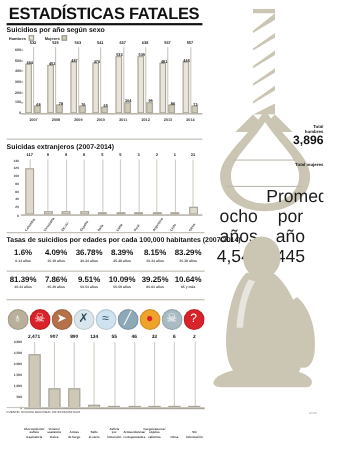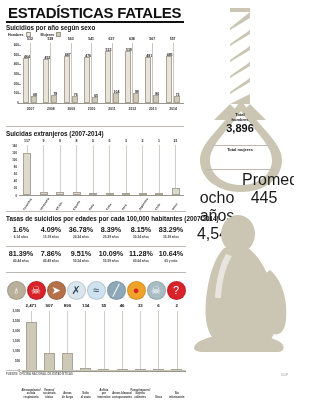--- a/index.html
+++ b/index.html
@@ -116,21 +116,21 @@
   }
   .c3 .mlabel {
     position:absolute; bottom:2px; width:24px; font-size:2.7px;
     font-weight:bold; color:#333; text-align:center; line-height:1.25;
   }
 
   
   .rpanel { position:absolute; left:186px; top:0; width:108px; height:412px; }
   .noose { position:absolute; left:0; top:8px; width:108px; height:112px; }
   .drop { position:absolute; left:8px; top:98px; width:94px; height:96px; }
-  .stat { position:absolute; text-align:center; width:100%; }
+  .stat { position:absolute; text-align:right; width:100%; }
   .stat .lbl { font-size:4px; font-weight:bold; color:#111; line-height:1.25; }
   .stat .val { font-size:11px; font-weight:bold; color:#111; line-height:1.15; }
   .hr-sm { position:absolute; height:0.6px; background:#bdb9ae; }
 
   .person { position:absolute; left:0; top:208px; width:108px; height:150px; }
 
   .source {
     position:absolute; left:6px; bottom:4px; font-size:2.7px;
     font-weight:bold; color:#666; letter-spacing:.1px;
   }
@@ -380,21 +380,21 @@
       </div>
       <div class="rate-cell">
         <div class="rate-val">9.51%</div>
         <div class="rate-age">50-54 años</div>
       </div>
       <div class="rate-cell">
         <div class="rate-val">10.09%</div>
         <div class="rate-age">55-59 años</div>
       </div>
       <div class="rate-cell">
-        <div class="rate-val">11.28%</div>
+        <div class="rate-val">39.25%</div>
         <div class="rate-age">60-64 años</div>
       </div>
       <div class="rate-cell">
         <div class="rate-val">10.64%</div>
         <div class="rate-age">65 y más</div>
       </div>
     </div>
   <div class="sec-rule" style="left:6px; top:272px; width:180px;"></div>
 
   <div class="icons" id="method-icons">
@@ -527,21 +527,21 @@
     </div>
 
     <div class="hr-sm" style="left:20px; top:169px; width:68px;"></div>
 
     <div style="position:absolute; top:171px; left:8px; width:46px; text-align:center;">
       <div class="lbl"><br><span>ocho años</span></div>
       <div class="val sm">4,544</div>
     </div>
 
     <div style="position:absolute; top:171px; left:56px; width:44px; text-align:center;">
-      <div class="lbl"><span>Promedio</span><br></div>
+      <div class="lbl"><span>Promedio</span><br><span>por año</span></div>
       <div class="val sm">445</div>
     </div>
 
     <svg class="person" viewBox="0 0 108 150">
       <g fill="#cbc5b3">
         <ellipse cx="52" cy="26" rx="17" ry="19"></ellipse>
         <path d="M38 40 C 28 50, 22 70, 20 92 C 18 112, 22 128, 30 132 L 84 132 C 90 126, 92 112, 90 96 C 86 70, 74 48, 62 40 Z"></path>
         <path d="M28 128 C 22 130, 14 132, 10 136 C 6 140, 8 144, 16 144 L 92 144 C 98 144, 100 138, 94 134 C 88 130, 78 128, 70 128 Z"></path>
         <path d="M84 62 C 96 72, 102 92, 100 112 C 99 122, 94 128, 88 126 C 84 124, 84 114, 86 104 C 88 90, 84 76, 76 68 Z"></path>
       </g>

